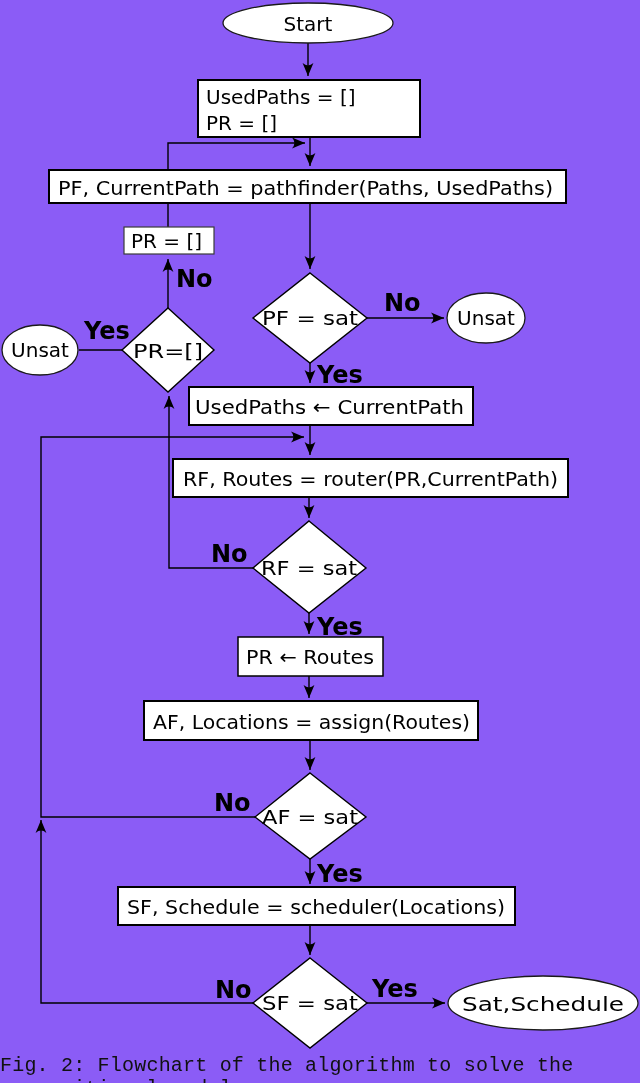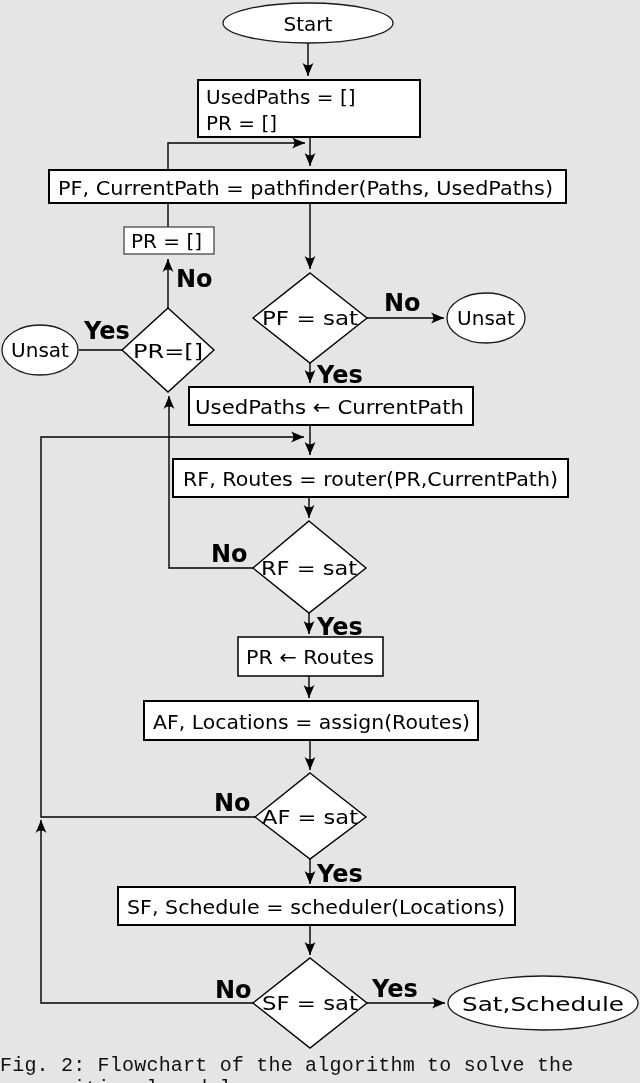--- a/index.html
+++ b/index.html
@@ -1,19 +1,19 @@
 <!DOCTYPE html>
 <html><head>
 <meta charset="utf-8">
 <style>
   html,body{margin:0;padding:0;background:#ffffff;}
   .page{
     position:relative;
     width:640px;height:1083px;
-    background:#e5e5e5;
+    background:#8b5cf6;
     overflow:hidden;
     font-family:"DejaVu Sans",sans-serif;
   }
   svg text{
     font-family:"DejaVu Sans",sans-serif;
     font-size:20px;
     fill:#000;
   }
   .edge{stroke:#000;stroke-width:1.4;fill:none;}
   .box{fill:#ffffff;stroke:#000;stroke-width:2;}

